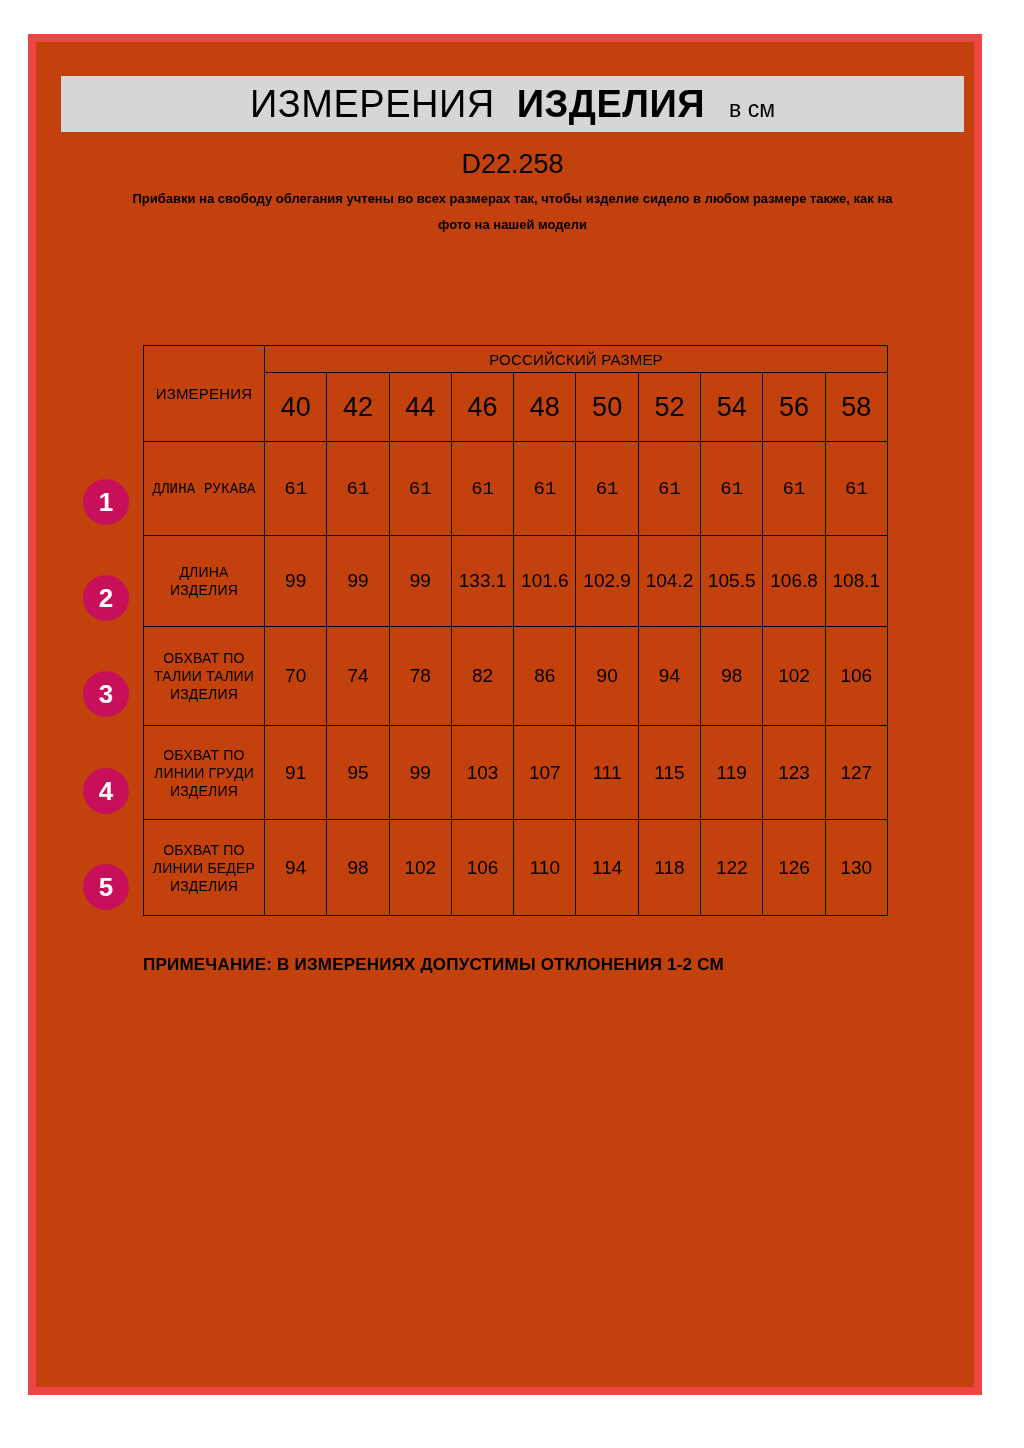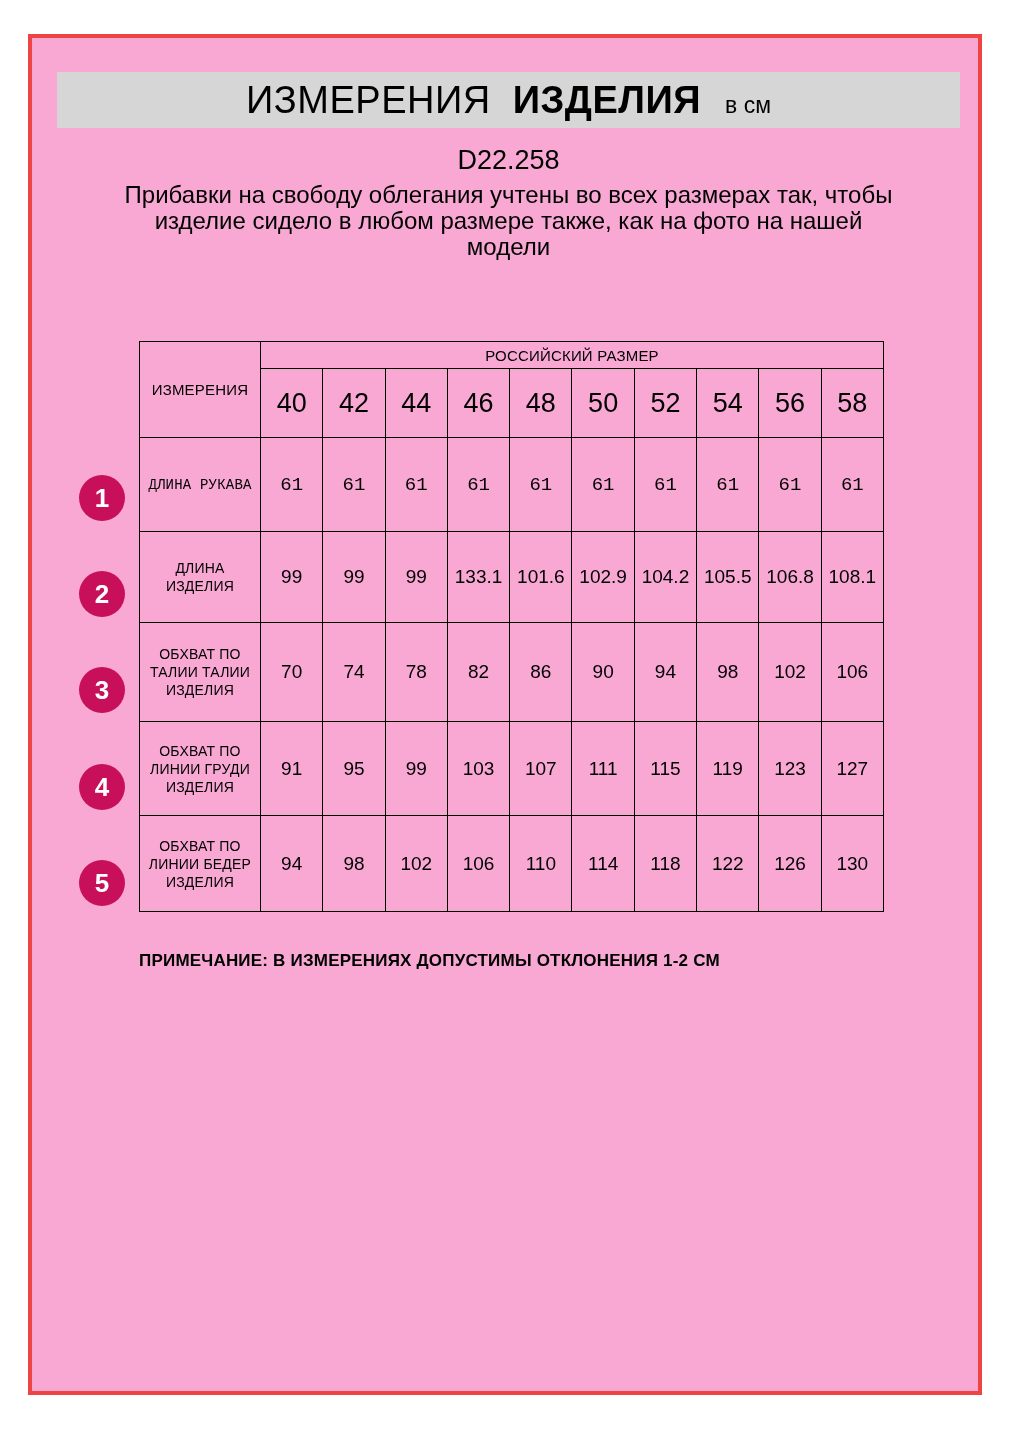--- a/index.html
+++ b/index.html
@@ -15,23 +15,23 @@
     color: #000000;
     -webkit-font-smoothing: antialiased;
   }
 
   .page {
     position: absolute;
     left: 28px;
     top: 34px;
     width: 954px;
     height: 1361px;
-    border: 4px solid #ef4444;
+    border: 8px solid #ef4444;
     box-sizing: border-box;
-    background: #f9a8d4;
+    background: #c2410c;
   }
 
   
   .title-band {
     position: absolute;
     left: 25px;
     top: 34px;
     width: 903px;
     height: 56px;
     background: #d6d6d6;
@@ -70,22 +70,22 @@
     width: 793px;
     text-align: center;
   }
   .code {
     font-size: 27px;
     font-weight: 400;
     line-height: 36px;
     margin-bottom: 4px;
   }
   .intro {
-    font-size: 24px;
-    font-weight: 400;
+    font-size: 13px;
+    font-weight: 700;
     line-height: 26px;
     text-align: center;
   }
 
   
   .table-wrap {
     position: absolute;
     left: 107px;
     top: 303px;
     width: 744px;

